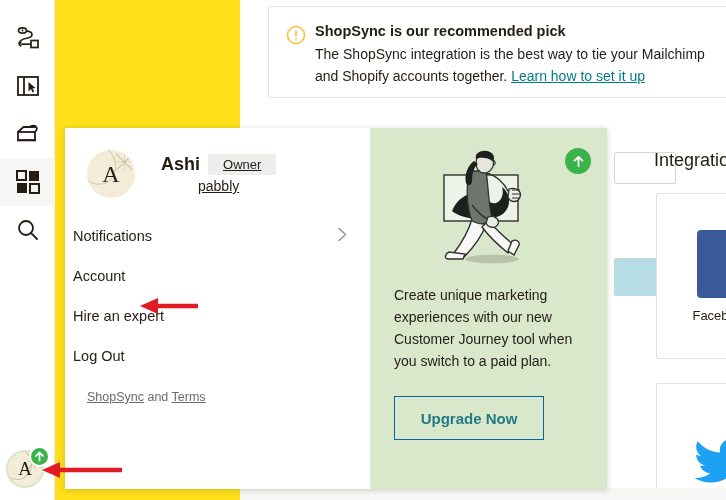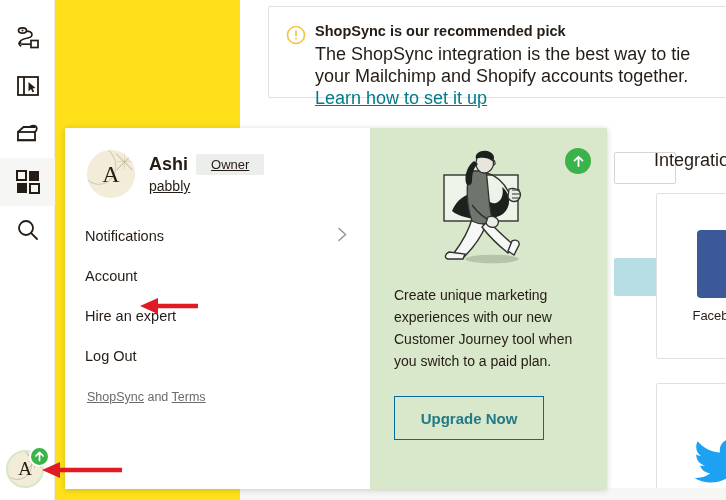--- a/index.html
+++ b/index.html
@@ -75,21 +75,21 @@
   
   .content { position: absolute; left: 240px; top: 0; right: 0; bottom: 0; background:#fff; }
 
   .banner {
     position: absolute; left: 28px; top: 6px; width: 470px; height: 92px;
     border: 1px solid #e0e0e0; border-radius: 2px; background: #fff;
     padding: 14px 14px 14px 46px;
   }
   .banner-icon { position: absolute; left: 17px; top: 18px; }
   .banner-title { font-size: 14.5px; font-weight: bold; color: #241c15; line-height: 20px; }
-  .banner-body { font-size: 18px; color: #241c15; line-height: 22px; margin-top: 2px; }
+  .banner-body { font-size: 14px; color: #241c15; line-height: 22px; margin-top: 2px; }
   .banner-link { color: #007c89; text-decoration: underline; cursor: pointer; }
 
   .right-input {
     position: absolute; left: 374px; top: 152px; width: 62px; height: 32px;
     border: 1px solid #d5d5d5; border-radius: 2px; background: #fff;
   }
   .right-btn {
     position: absolute; left: 374px; top: 258px; width: 62px; height: 38px;
     background: #b6dde4; border-radius: 2px;
   }
@@ -143,33 +143,33 @@
   .user-avatar::after {
     content: ""; position: absolute; right: 2px; top: 3px;
     width: 17px; height: 17px;
     background:
       linear-gradient(90deg, transparent 45.5%, rgba(185,175,145,.65) 46.5%, transparent 53.5%),
       linear-gradient(0deg, transparent 45.5%, rgba(185,175,145,.65) 46.5%, transparent 53.5%),
       linear-gradient(45deg, transparent 45.5%, rgba(185,175,145,.65) 46.5%, transparent 53.5%),
       linear-gradient(-45deg, transparent 45.5%, rgba(185,175,145,.65) 46.5%, transparent 53.5%);
   }
   .user-avatar .ltr { position: relative; z-index: 2; }
-  .user-meta { margin-left: 14px; }
+  .user-meta { margin-left: 26px; text-align: center; }
   .user-name-row { display: flex; align-items: center; gap: 8px; }
   .user-name { font-size: 18px; font-weight: bold; color: #241c15; }
   .user-role {
     font-size: 13px; color: #241c15; background: #eceeec;
     padding: 3px 15px; border-radius: 2px; text-decoration: underline;
   }
   .user-org { font-size: 14px; color: #241c15; margin-top: 3px; text-decoration: underline; }
 
   .menu { margin-top: 18px; }
   .menu-item {
     position: relative; height: 40px; display: flex; align-items: center;
-    padding: 0 20px; font-size: 14.5px; color: #241c15; cursor: pointer;
+    padding: 0 8px; font-size: 14.5px; color: #241c15; cursor: pointer;
   }
   .menu-chevron { position: absolute; right: 22px; top: 50%; transform: translateY(-50%); }
   .legal { padding: 14px 22px 0 22px; font-size: 12.5px; color: #6b6b6b; }
   .legal a { color: #6b6b6b; text-decoration: underline; cursor: pointer; }
 
   .promo-illus { margin: 18px 0 0 0; height: 128px; display:flex; align-items:center; justify-content:center; }
   .promo-title { font-size: 17px; font-weight: bold; color: #241c15; margin-top: 6px; line-height: 22px; }
   .promo-body { font-size: 14px; color: #241c15; line-height: 22px; margin-top: 10px; }
   .promo-btn {
     margin-top: 24px; width: 150px; height: 44px;

